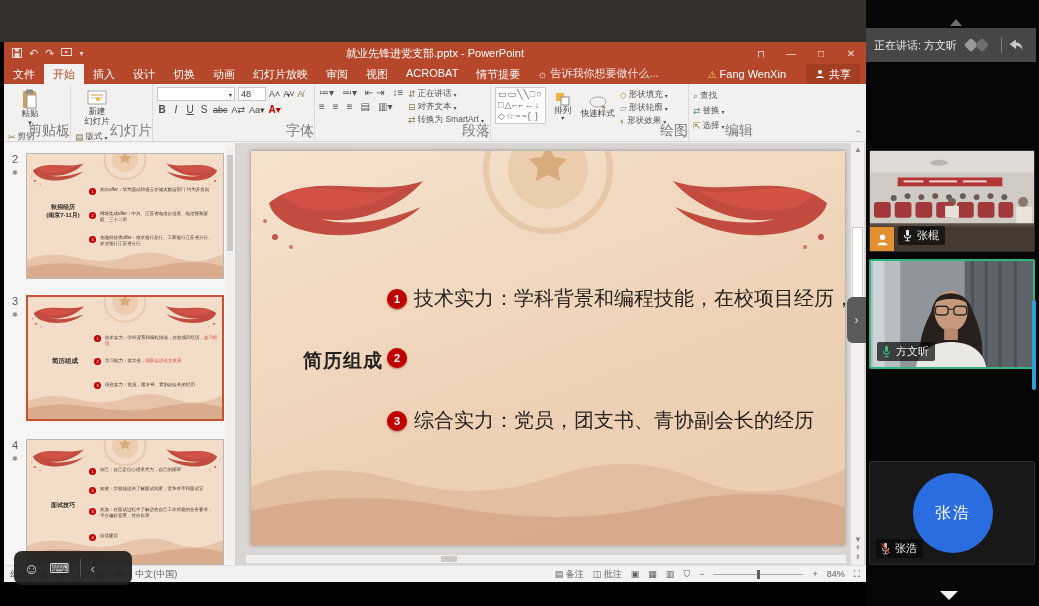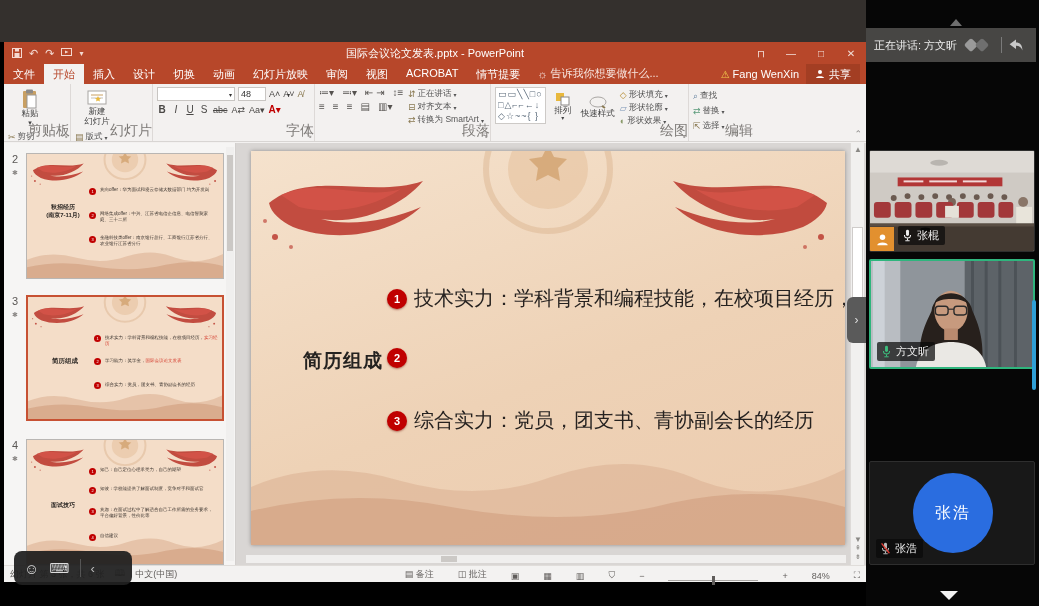--- a/index.html
+++ b/index.html
@@ -15,21 +15,21 @@
   .ppt{left:4px;top:42px;width:862px;height:540px;background:#f3f1f0;}
   .titlebar{left:0;top:0;width:862px;height:22px;background:#b7472a;color:#fff;font-size:11px;display:flex;align-items:center;}
   .qat{display:flex;align-items:center;gap:7px;padding-left:8px;color:#f4d9d1;font-size:11px;}
   .ppt-title{position:absolute;left:0;right:0;top:0;height:22px;display:flex;align-items:center;justify-content:center;font-size:11px;color:#fff;pointer-events:none;}
   .winbtns{margin-left:auto;display:flex;align-items:center;height:22px;}
   .winbtn{width:30px;height:22px;display:flex;align-items:center;justify-content:center;color:#f2e0da;font-size:10px;}
   .tabrow{left:0;top:22px;width:862px;height:20px;background:#b7472a;display:flex;color:#fff;font-size:11px;}
   .tab{padding:3px 9px 4px;cursor:default;}
   .tab.active{background:#f3f1f0;color:#b7472a;}
   .tellme{display:flex;align-items:center;gap:3px;color:#f6e3dd;padding:3px 8px 4px;font-size:11px;}
-  .tab-right{margin-left:auto;display:flex;align-items:center;gap:7px;padding-right:6px;color:#fff;font-size:11px;height:100%;}
+  .tab-right{margin-left:auto;display:flex;align-items:center;gap:20px;padding-right:6px;color:#fff;font-size:11px;height:100%;}
   .share-btn{display:flex;align-items:center;gap:4px;background:#a33e23;height:100%;padding:0 9px;}
   .warn{color:#f2c94c;font-size:10px;}
 
   
   .ribbon{left:0;top:42px;width:862px;height:58px;background:#f3f1f0;border-bottom:1px solid #d8d5d3;display:flex;}
   .rgroup{position:relative;height:100%;border-right:1px solid #ddd9d7;padding:3px 4px 14px;}
   .glabel{position:absolute;bottom:1px;left:0;right:0;text-align:right;font-size:14px;color:#7d7a77;}
   .launcher{position:absolute;bottom:1px;right:2px;font-size:7px;color:#8b8886;}
   .bigbtn{display:inline-flex;flex-direction:column;align-items:center;justify-content:center;width:44px;height:42px;font-size:8.5px;color:#444;text-align:center;line-height:1.1;}
   .smallcol{display:inline-flex;flex-direction:column;justify-content:flex-start;gap:2px;vertical-align:top;padding-top:2px;}
@@ -69,21 +69,21 @@
   .vscroll{position:absolute;left:614px;top:0;width:14px;height:422px;background:#f1f0ef;border-left:1px solid #dddad8;}
   .vs-arrow{position:absolute;left:0;width:14px;text-align:center;font-size:8px;color:#8a8885;}
   .vs-thumb{position:absolute;left:1px;width:11px;background:#fff;border:1px solid #cfccca;}
   .nav-tab{position:absolute;left:611px;top:154px;width:19px;height:46px;background:#5a5a5a;border-radius:6px 0 0 6px;color:#ddd;display:flex;align-items:center;justify-content:center;font-size:12px;z-index:5;}
   .hscroll{position:absolute;left:10px;top:412px;width:600px;height:8px;background:#f0efee;}
   .hs-thumb{position:absolute;left:195px;top:1px;width:16px;height:6px;background:#ccc9c6;}
 
   
   .statusbar{left:0;top:523px;width:862px;height:17px;background:#f3f2f1;border-top:1px solid #e0ddda;display:flex;align-items:center;font-size:9px;color:#605d5b;padding:0 6px;}
   .st-left{display:flex;align-items:center;gap:10px;}
-  .st-right{margin-left:auto;display:flex;align-items:flex-end;gap:24px;}
+  .st-right{margin-left:auto;display:flex;align-items:center;gap:9px;}
   .zoomline{width:90px;height:1px;background:#a9a6a3;position:relative;}
   .zoomknob{position:absolute;left:44px;top:-4px;width:3px;height:9px;background:#605d5b;}
 
   
   .pill{left:14px;top:551px;width:118px;height:34px;background:rgba(32,32,32,.94);border-radius:8px;display:flex;align-items:center;gap:10px;padding:0 10px;z-index:50;color:#ddd;}
   .pill .div{width:1px;height:18px;background:#555;}
 
   
   .sidebar{left:866px;top:0;width:173px;height:606px;background:#060606;}
   .speakbar{position:absolute;left:0;top:28px;width:170px;height:34px;background:rgba(74,73,71,.96);display:flex;align-items:center;padding:0 8px;gap:6px;}
@@ -117,21 +117,21 @@
             <rect x="3" y="1" width="4" height="2.5" fill="#f4d9d1"></rect>
           </svg>
         <span>↶</span>
         <span>↷</span>
         <svg width="11" height="10" viewBox="0 0 11 10">
             <rect x="0.5" y="0.5" width="10" height="7" fill="none" stroke="#f4d9d1"></rect>
             <path d="M4 2.5 L7.5 4 L4 5.5 Z" fill="#f4d9d1"></path>
           </svg>
         <span style="font-size:8px">▾</span>
       </div>
-      <div class="ppt-title">国际会议论文发表.pptx - PowerPoint</div>
+      <div class="ppt-title">就业先锋进党支部.pptx - PowerPoint</div>
       <div class="winbtns">
         <div class="winbtn">⊓</div>
         <div class="winbtn">—</div>
         <div class="winbtn">□</div>
         <div class="winbtn">✕</div>
       </div>
     </div>
 
     <div class="abs tabrow">
       <div class="tab">文件</div>

